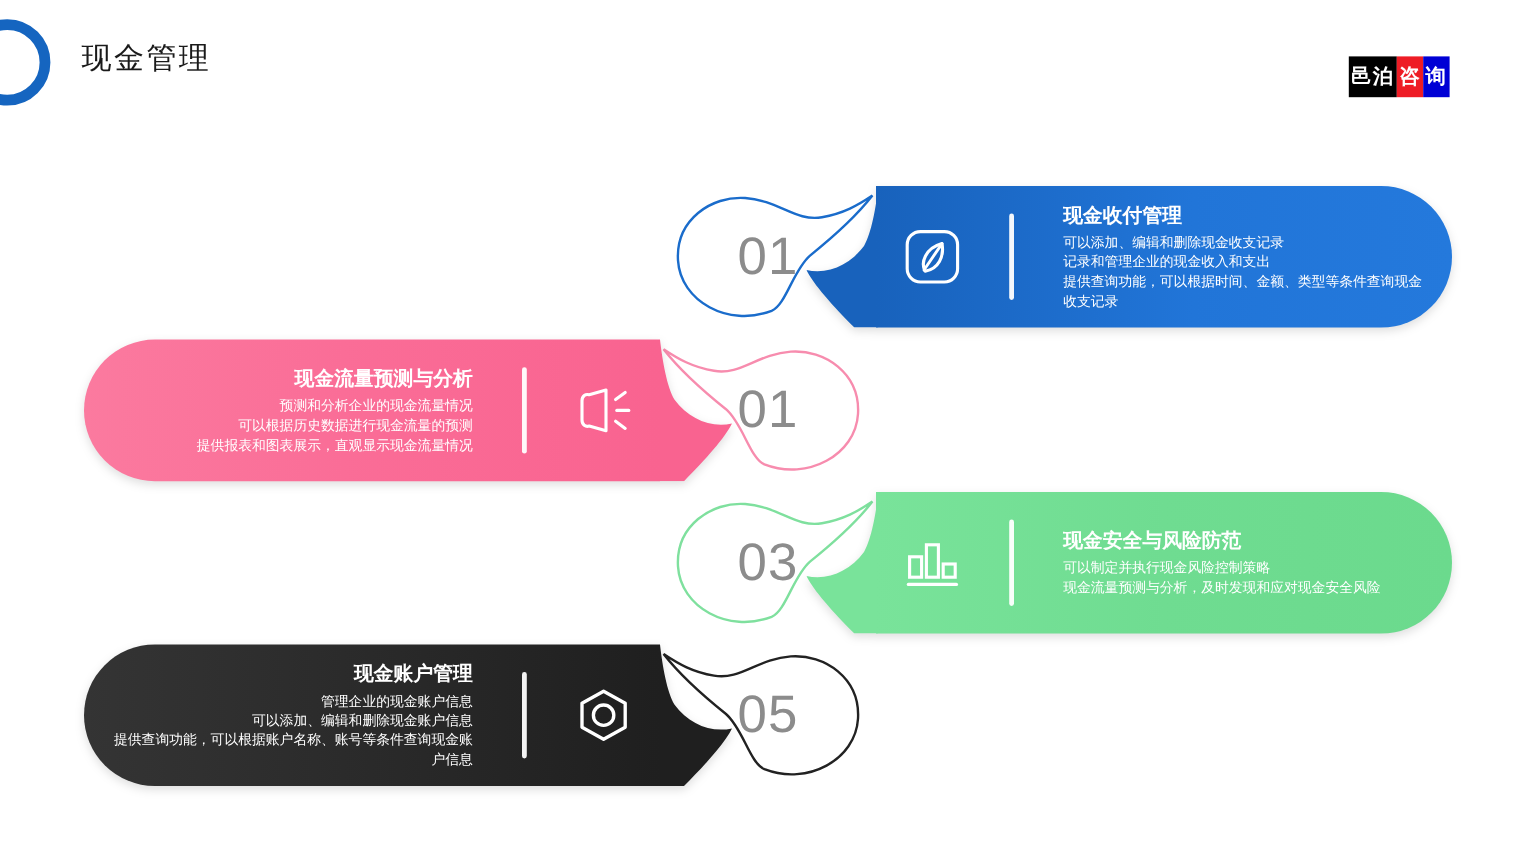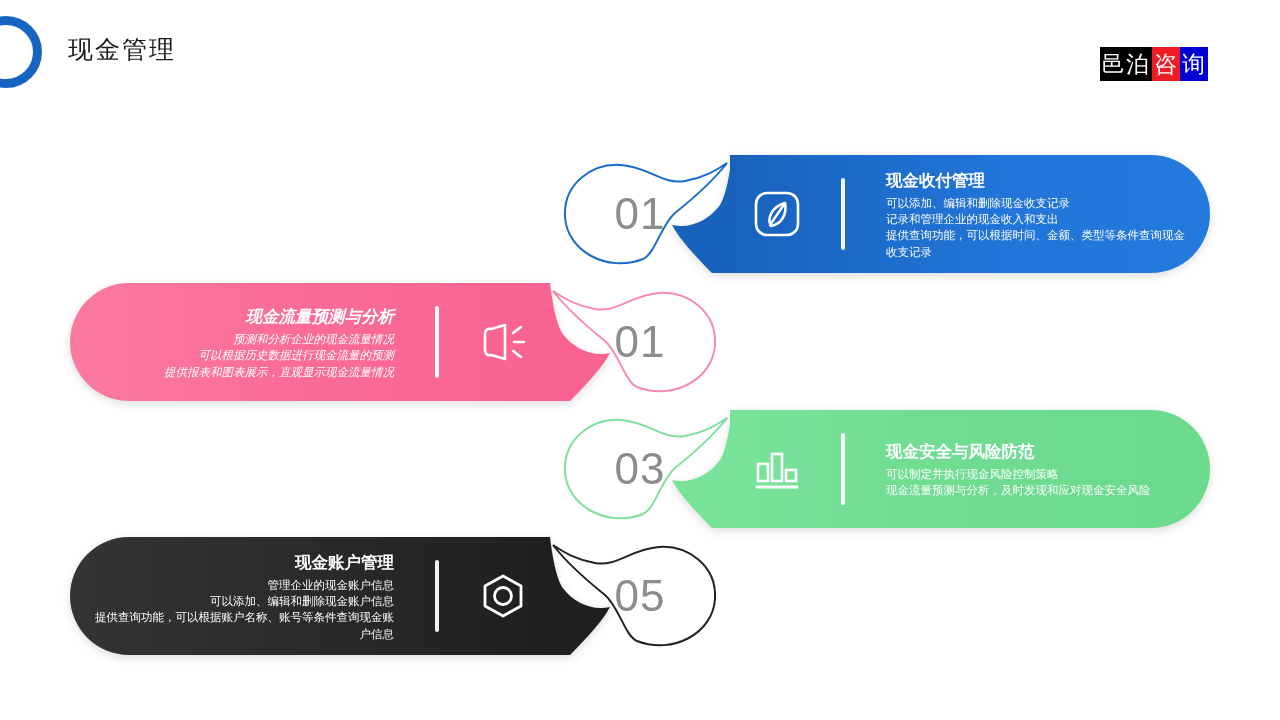--- a/index.html
+++ b/index.html
@@ -45,22 +45,22 @@
     line-height: 1.2;
     white-space: nowrap;
   }
   .logo {
     position: absolute;
     right: 72px;
     top: 47px;
     display: flex;
     height: 34px;
     align-items: stretch;
-    font-size: 23px;
-    font-weight: normal;
+    font-size: 17px;
+    font-weight: bold;
     line-height: 34px;
     letter-spacing: 1px;
   }
   .logo span {
     color: #ffffff;
     padding: 0 2px;
     display: inline-block;
   }
   .logo .lg-black { background: #000000; }
   .logo .lg-red   { background: #ee1c25; }
@@ -233,21 +233,21 @@
   <div class="bubble bubble-left">
     <svg viewBox="0 0 190 118" xmlns="http://www.w3.org/2000/svg">
       <path d="M92 104 C 128 118, 168 96, 170 62 C 172 28, 142 8, 114 10 C 86 12, 72 30, 50 26 C 32 23, 20 16, 8 8 C 22 26, 40 42, 60 58 C 74 70, 80 99, 92 104 Z" fill="#ffffff" stroke="#F78CAE" stroke-width="2"></path>
     </svg>
     <div class="num">01</div>
   </div>
   <div class="banner banner-l drop-shadow">
     <svg class="tail" width="60" height="118" viewBox="0 0 60 118" xmlns="http://www.w3.org/2000/svg">
       <path d="M0 0 L 0 118 L 20 118 C 38 100, 54 82, 60 70 C 42 74, 24 66, 12 50 C 6 40, 2 18, 0 0 Z" fill="#F96390"></path>
     </svg>
-    <div class="banner-body" style="background:linear-gradient(90deg,#FB7A9F 0%,#FA6D97 45%,#F96390 100%);font-style:italic;">
+    <div class="banner-body" style="background:linear-gradient(90deg,#FB7A9F 0%,#FA6D97 45%,#F96390 100%);">
       <div class="icon-box">
         <svg width="52" height="46" viewBox="0 0 52 46" xmlns="http://www.w3.org/2000/svg">
           <path d="M8 15 C 8 11, 11 9, 14 10 L 28 6 L 28 40 L 14 36 C 11 37, 8 35, 8 31 Z" fill="none" stroke="#ffffff" stroke-width="2.6" stroke-linejoin="round"></path>
           <path d="M36 14 L 44 8" stroke="#ffffff" stroke-width="2.6" stroke-linecap="round"></path>
           <path d="M37 23 L 47 23" stroke="#ffffff" stroke-width="2.6" stroke-linecap="round"></path>
           <path d="M36 32 L 44 38" stroke="#ffffff" stroke-width="2.6" stroke-linecap="round"></path>
         </svg>
       </div>
       <div class="divider"></div>
       <div class="texts right-align">

